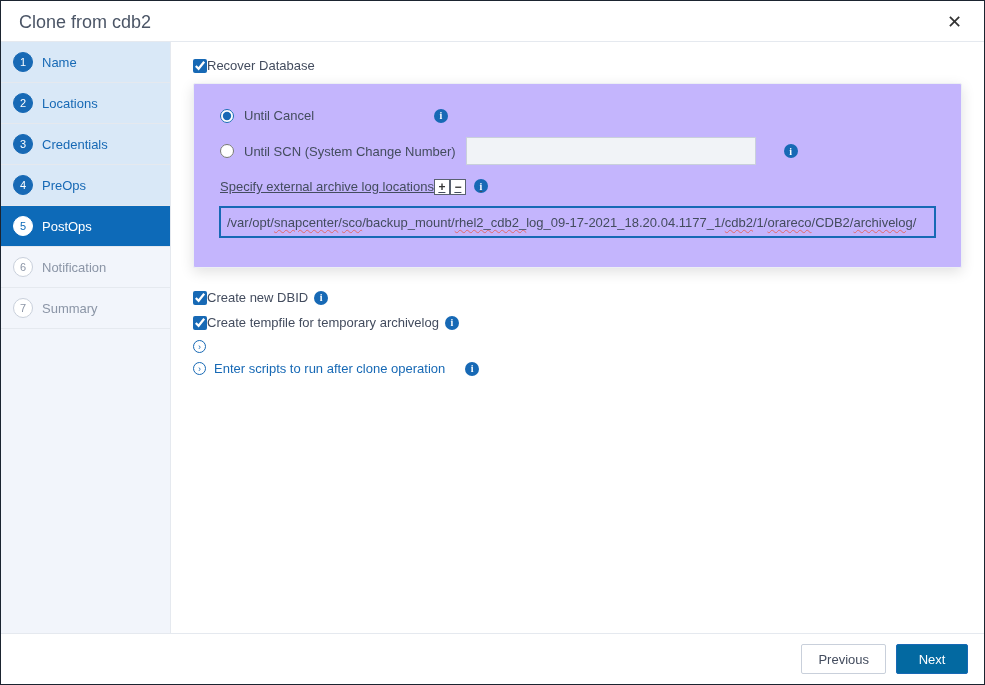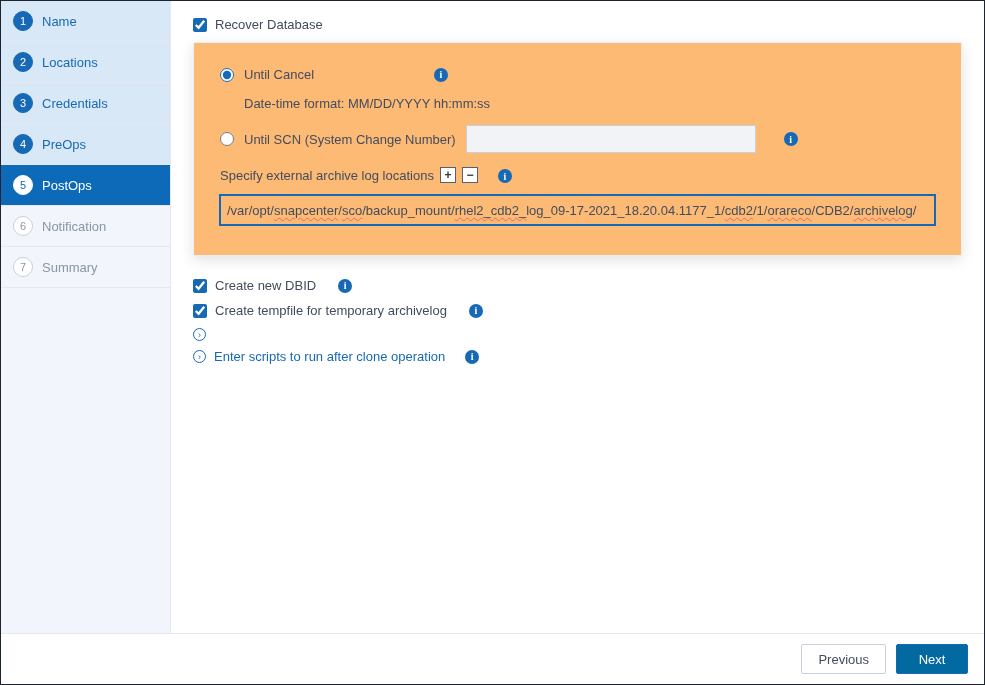--- a/index.html
+++ b/index.html
@@ -77,27 +77,26 @@
     flex: 1;
     padding: 16px 22px 0 22px;
     display: flex;
     flex-direction: column;
     overflow: auto;
     position: relative;
   }
   .chk-row {
     display: flex;
     align-items: center;
-    gap: 8px;
     margin-bottom: 10px;
     color: #434c5e;
   }
   .chk-row input[type=checkbox]{ width: 14px; height: 14px; accent-color: #1769b5; }
   .card {
-    background: #fdba74;
+    background: #c4b5fd;
     border: 1px solid #eceff4;
     border-radius: 2px;
     box-shadow: 0 4px 14px rgba(0,0,0,0.12);
     padding: 24px 26px 30px 26px;
     margin-bottom: 22px;
   }
   .radio-row {
     display: flex;
     align-items: center;
     gap: 10px;
@@ -138,24 +137,25 @@
     color: #fff;
     align-items: center; justify-content: center;
     font-size: 10px;
     font-weight: bold;
     font-style: normal;
     cursor: pointer;
     flex-shrink: 0;
   }
   .info-icon::before { content: "i"; font-family: Georgia, serif; }
   .archive-row {
-    display: flex; align-items: flex-end; gap: 6px;
+    display: flex; align-items: flex-start; gap: 0;
     color: #434c5e;
     margin-top: 6px;
     margin-bottom: 12px;
+    text-decoration: underline;
   }
   .mini-btn {
     width: 16px; height: 16px;
     border: 1px solid #59616f;
     background: #fff;
     display: inline-flex; align-items: center; justify-content: center;
     font-size: 12px;
     line-height: 1;
     cursor: pointer;
     font-weight: bold;
@@ -210,20 +210,26 @@
     border: 1px solid #1769b5;
     color: #fff;
   }
   .wavy { text-decoration: underline wavy #e26a6a; text-decoration-thickness: 1px; text-underline-offset: 2px; }
 </style>
 </head>
 <body>
 
 <div class="modal">
 
+  <div class="modal-header">
+    <div class="modal-title">Clone from cdb2</div>
+    <button class="close-btn">
+      <span>✕</span>
+    </button>
+  </div>
 
   <div class="modal-body">
 
     <div class="sidebar">
       <div class="step completed">
         <span class="step-num">1</span>
         <span>Name</span>
       </div>
       <div class="step completed">
         <span class="step-num">2</span>
@@ -261,21 +267,20 @@
       <div class="card">
 
         <div class="radio-row">
           <input type="radio" name="rec" checked="" style="">
           <span class="lbl">Until Cancel</span>
           <span style="flex:0 0 20px"></span>
           <span class="info-icon"></span>
         </div>
 
 
-        <div class="hint">Date-time format: MM/DD/YYYY hh:mm:ss</div>
 
         <div class="radio-row">
           <input type="radio" name="rec" style="">
           <span>Until SCN (System Change Number)</span>
           <input type="text" class="scn-input" disabled="" style="">
           <span style="width:8px"></span>
           <span class="info-icon"></span>
         </div>
 
         <div class="archive-row">

